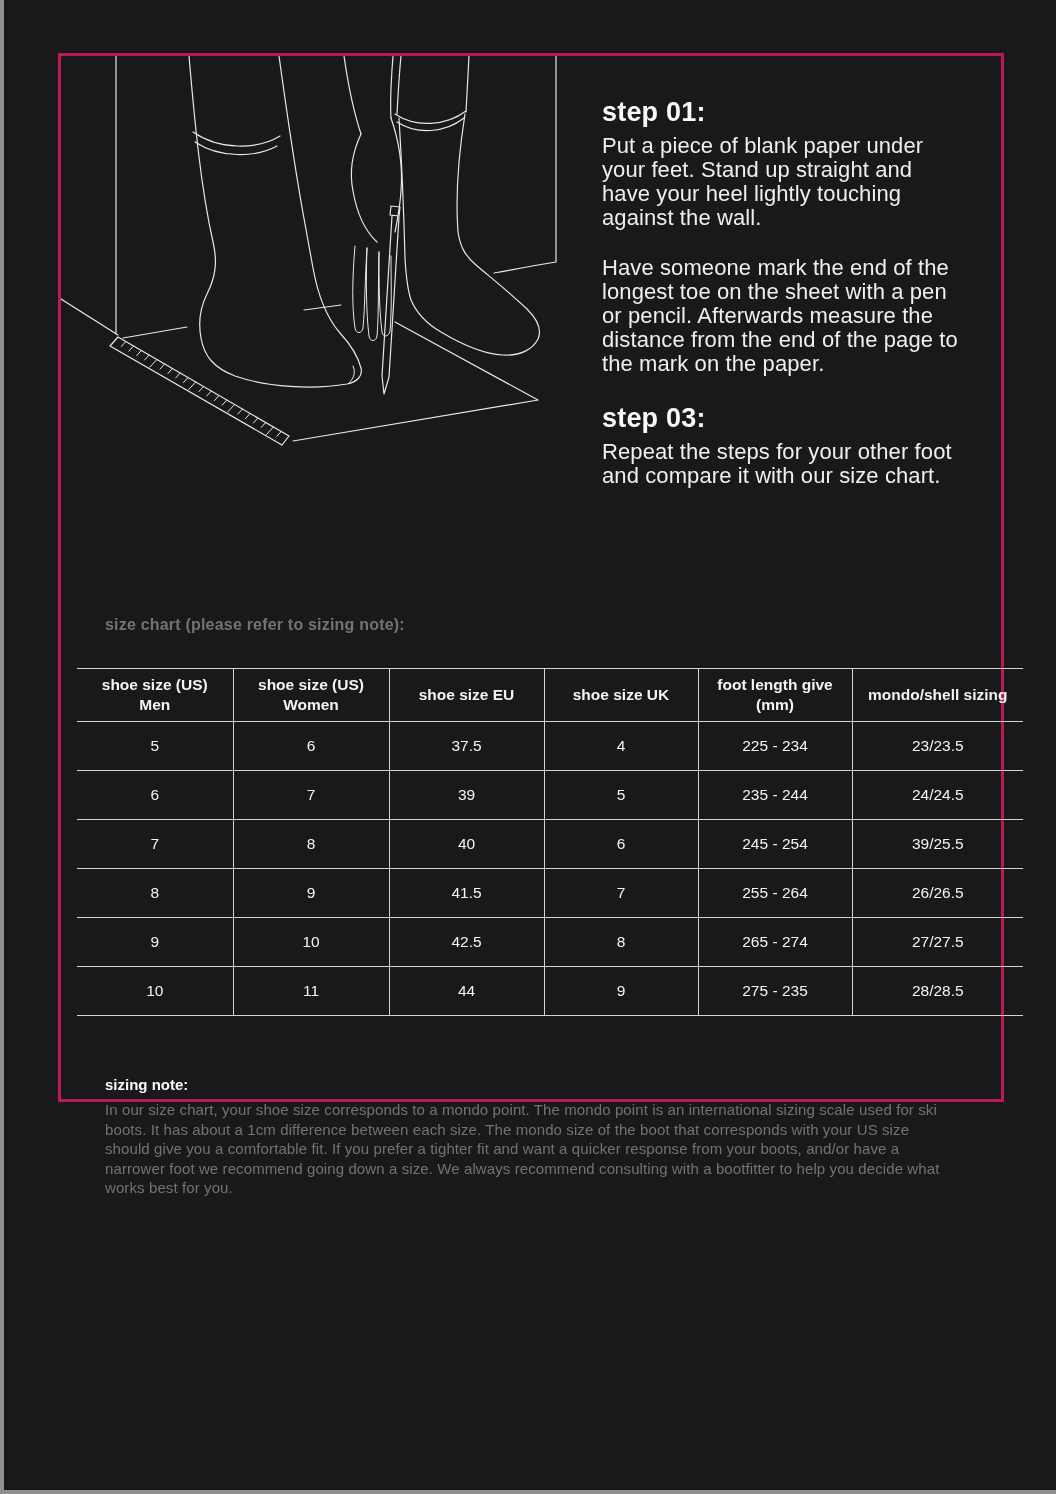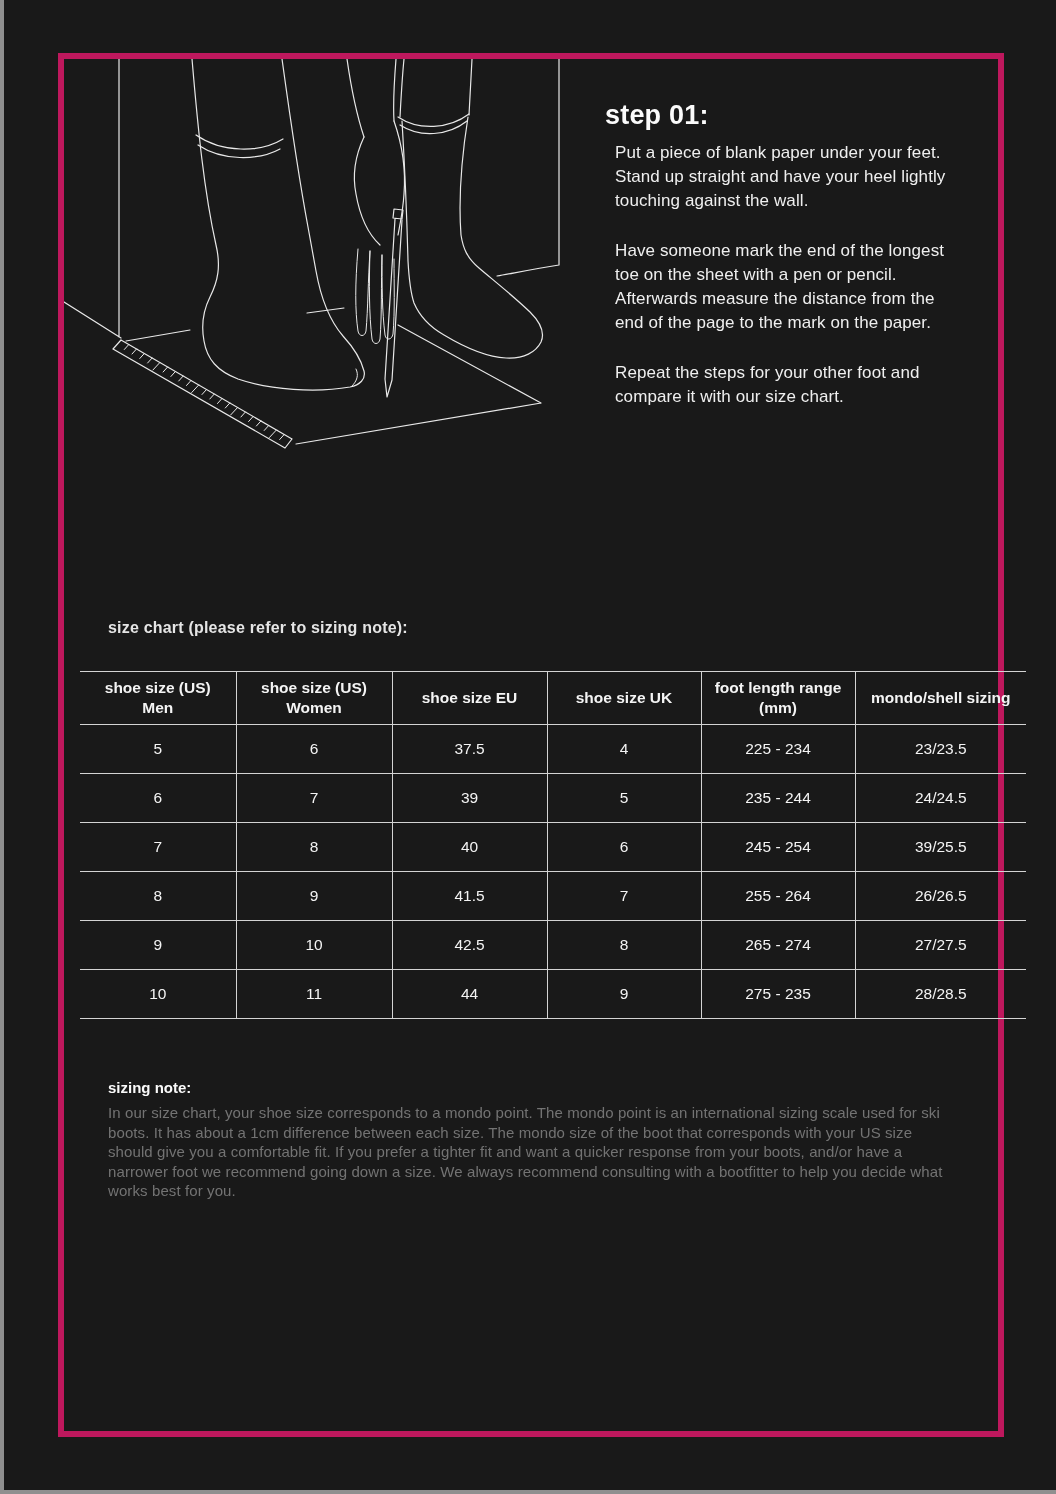--- a/index.html
+++ b/index.html
@@ -5,36 +5,36 @@
   html,body{margin:0;padding:0;}
   body{
     width:1056px;height:1494px;position:relative;overflow:hidden;
     background:#191919;
     font-family:"Liberation Sans", sans-serif;
     color:#f2f2f2;
   }
   .edge-left{position:absolute;left:0;top:0;width:4px;height:100%;background:#8f8f8f;}
   .edge-bottom{position:absolute;left:0;bottom:0;width:100%;height:4px;background:#8f8f8f;}
   .content-box{
-    position:absolute;left:58px;top:53px;width:946px;height:1384px;
-    border:6px solid #be185d;box-sizing:border-box;background:#191919;
+    position:absolute;left:58px;top:53px;width:946px;height:1049px;
+    border:3px solid #be185d;box-sizing:border-box;background:#191919;
   }
   .illustration{position:absolute;left:0;top:0;}
   .steps{position:absolute;left:541px;top:40px;width:362px;}
   .step{margin-bottom:26px;}
   .step-title{
     font-size:27px;line-height:32px;font-weight:bold;color:#fbfbfb;
     margin:0 0 6px 0;letter-spacing:0.2px;
   }
   .step-body{
-    font-size:17px;line-height:24px;color:#efefef;margin:10px;letter-spacing:0.1px;
+    font-size:22px;line-height:24px;color:#efefef;margin:0;letter-spacing:0.1px;
   }
   .chart-caption{
     position:absolute;left:44px;top:560px;
-    font-size:16px;font-weight:bold;color:#e5e5e5;letter-spacing:0.2px;
+    font-size:16px;font-weight:bold;color:#737373;letter-spacing:0.2px;
   }
   table.size-chart{
     position:absolute;left:16px;top:612px;width:946px;
     border-collapse:collapse;table-layout:fixed;
   }
   table.size-chart th, table.size-chart td{
     border:1px solid #d4d4d4;text-align:center;vertical-align:middle;
     color:#f4f4f4;padding:0;
   }
   table.size-chart th:first-child, table.size-chart td:first-child{border-left:none;}
@@ -80,20 +80,21 @@
 
     <div class="steps">
       <div class="step">
         <h2 class="step-title">step 01:</h2>
         <p class="step-body">Put a piece of blank paper under your feet. Stand up straight and have your heel lightly touching against the wall.</p>
       </div>
       <div class="step">
         <p class="step-body">Have someone mark the end of the longest toe on the sheet with a pen or pencil. Afterwards measure the distance from the end of the page to the mark on the paper.</p>
       </div>
       <div class="step">
+        <h2 class="step-title">step 03:</h2>
         <p class="step-body">Repeat the steps for your other foot and compare it with our size chart.</p>
       </div>
     </div>
 
     <div class="chart-caption">size chart (please refer to sizing note):</div>
 
     <table class="size-chart">
       <colgroup>
         <col style="width:156px">
           <col style="width:156px">
@@ -114,21 +115,21 @@
             </th>
           <th>
               <div>shoe size EU</div>
               <div></div>
             </th>
           <th>
               <div>shoe size UK</div>
               <div></div>
             </th>
           <th>
-              <div>foot length range</div>
+              <div>foot length give</div>
               <div>(mm)</div>
             </th>
           <th>
               <div>mondo/shell sizing</div>
               <div></div>
             </th>
         </tr>
       </thead>
       <tbody>
         <tr>

